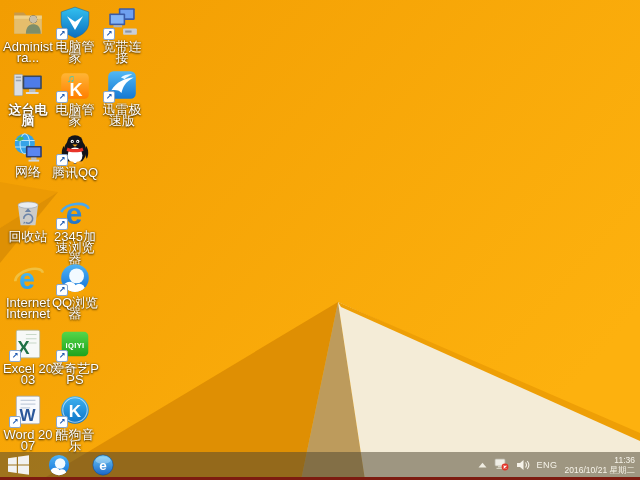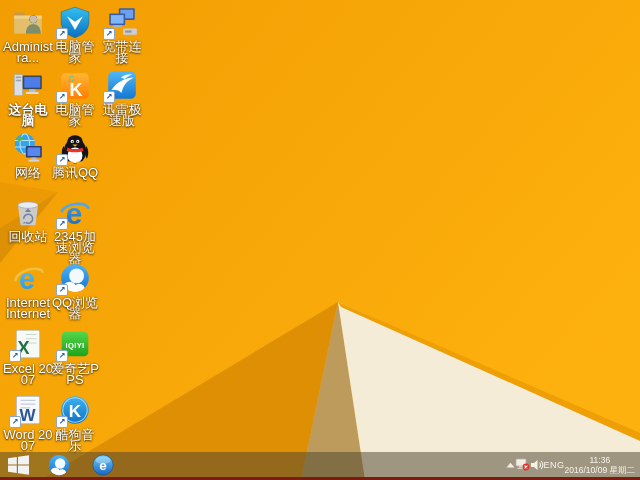--- a/index.html
+++ b/index.html
@@ -26,23 +26,23 @@
     word-break:break-all;
   }
   
   .taskbar{
     position:absolute;left:0;top:452px;width:640px;height:25px;
     display:flex;align-items:center;
   }
   .start-btn{width:36px;height:25px;display:flex;align-items:center;justify-content:center;}
   .task-icon{width:27px;height:25px;display:flex;align-items:center;justify-content:center;}
   .task-icon svg{display:block;}
-  .tray{margin-left:auto;display:flex;align-items:center;padding-right:5px;}
+  .tray{margin-left:auto;display:flex;align-items:center;gap:7px;padding-right:5px;}
   .tray-lang{color:#F7F4EA;font-size:9px;letter-spacing:.5px;}
-  .tray-clock{text-align:center;color:#F7F4EA;font-size:8.5px;line-height:10px;white-space:nowrap;}
+  .tray-clock{text-align:right;color:#F7F4EA;font-size:8.5px;line-height:10px;white-space:nowrap;}
   .bottom-strip{position:absolute;left:0;bottom:0;width:640px;height:3px;}
 </style>
 </head>
 <body>
 
 <div class="wallpaper">
   <svg width="640" height="480" viewBox="0 0 640 480">
     <defs>
       <linearGradient id="bgGrad" x1="0" y1="0" x2="1" y2="0.65">
         <stop offset="0" stop-color="#F29D02"></stop>
@@ -150,21 +150,21 @@
         </defs>
       <rect x="3" y="3" width="26" height="26" rx="5" fill="url(#gXl)"></rect>
       <path d="M6 21 C11 13 19 9.5 27 9 C23 11.5 20.5 13 18.5 16 C17 18.3 16.2 20.5 15.5 23.5 C13 20.5 9.5 20.6 6 21 z" fill="#fff"></path>
       <path d="M15 9 C18 6.5 22 5.5 25.5 6 C22.5 7.5 20.5 8.5 18.5 10.5 C17.3 10 16.2 9.5 15 9 z" fill="#E8F6FF"></path>
     </svg>
     <span class="shortcut-badge">↗</span>
   </div>
   <div class="icon-label">迅雷极速版</div>
 </div>
 
-<div class="icon-cell" style="left:3px;top:131px;">
+<div class="icon-cell" style="left:3px;top:131px;font-family:Liberation Mono, monospace;">
   <div class="icon-art">
     <svg viewBox="0 0 32 32">
       <circle cx="13" cy="12" r="9.5" fill="#35A3E8"></circle>
       <ellipse cx="13" cy="12" rx="4.5" ry="9.5" fill="none" stroke="#B8E4FA" stroke-width="1"></ellipse>
       <path d="M3.8 9 h18.4 M3.8 15 h18.4" stroke="#B8E4FA" stroke-width="1"></path>
       <path d="M6 7 c2-2 5-2 6 0 c-1 2-4 3-6 2 z" fill="#4CB858"></path>
       <path d="M15 14 c2-1 4 0 5 2 c-2 1-4 1-5-0.5 z" fill="#4CB858"></path>
       <rect x="14" y="14" width="15" height="11" rx="1" fill="#2C3E72"></rect>
       <rect x="15.5" y="15.5" width="12" height="8" fill="#5A86F0"></rect>
       <rect x="19" y="25" width="5" height="2" fill="#B8C0CC"></rect>
@@ -269,21 +269,21 @@
 
 <div class="icon-cell" style="left:3px;top:327px;">
   <div class="icon-art">
     <svg viewBox="0 0 32 32">
       <rect x="5" y="3" width="22" height="26" rx="1.5" fill="#F7F9F7" stroke="#A8B8A8" stroke-width="0.7"></rect>
       <path d="M14 7 h10 M14 11 h10 M14 15 h10" stroke="#C8D8C8" stroke-width="1"></path>
       <text x="6" y="25" font-size="17" font-weight="bold" fill="#1E7145">X</text>
     </svg>
     <span class="shortcut-badge">↗</span>
   </div>
-  <div class="icon-label">Excel 2007</div>
+  <div class="icon-label">Excel 2003</div>
 </div>
 
 <div class="icon-cell" style="left:50px;top:327px;">
   <div class="icon-art">
     <svg viewBox="0 0 32 32">
       <defs>
           <linearGradient id="gIq" x1="0" y1="0" x2="0" y2="1">
         <stop offset="0" stop-color="#55D64A"></stop>
             <stop offset="1" stop-color="#1DA31D"></stop>
           </linearGradient>
@@ -379,18 +379,18 @@
       <circle cx="11" cy="9" r="3.4" fill="#E23428"></circle>
       <path d="M9.6 7.6 L12.4 10.4 M12.4 7.6 L9.6 10.4" stroke="#fff" stroke-width="1.1"></path>
     </svg>
     <svg width="14" height="12">
       <path d="M1 4 h3 l3.5-3 v10 L4 8 H1 z" fill="#F5F2E8"></path>
       <path d="M9.5 3.5 a4 4 0 0 1 0 5 M11.2 2 a6.2 6.2 0 0 1 0 8" stroke="#F5F2E8" stroke-width="1.1" fill="none"></path>
     </svg>
     <span class="tray-lang">ENG</span>
     <div class="tray-clock">
       <div>11:36</div>
-      <div>2016/10/09 星期二</div>
+      <div>2016/10/21 星期二</div>
     </div>
   </div>
 </div>
 
 <div class="bottom-strip" style="background-color: rgb(125, 27, 16);"></div>
 
 </body></html>

